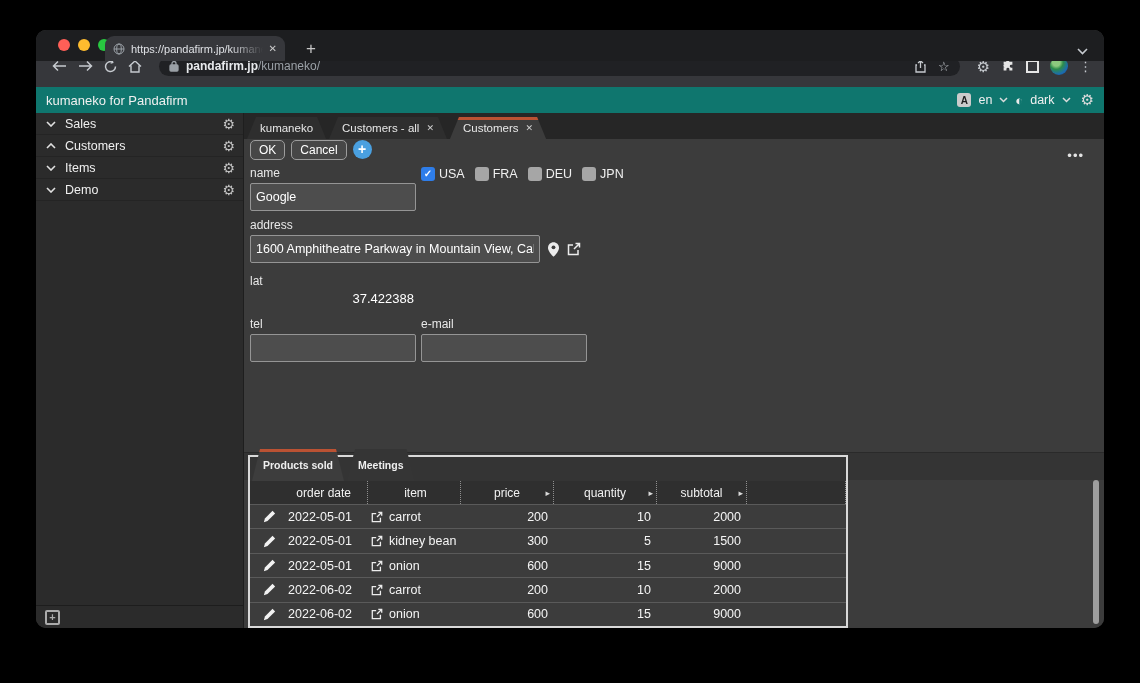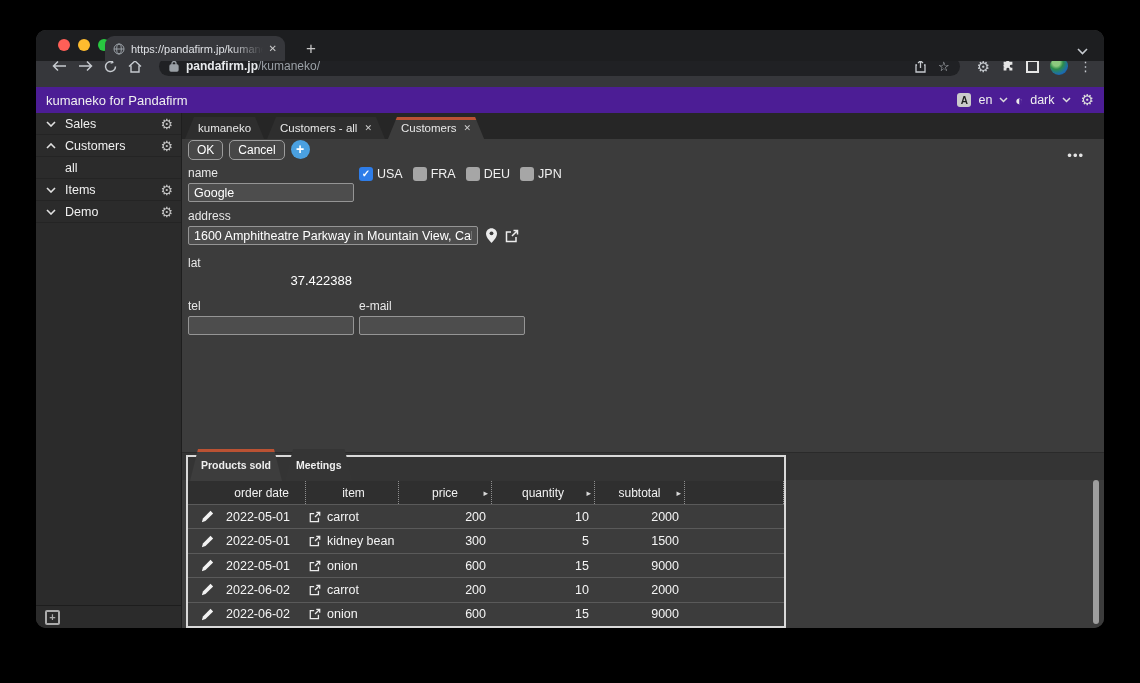--- a/index.html
+++ b/index.html
@@ -31,30 +31,30 @@
   .url{font-size:12px;color:#e8eaed;white-space:nowrap;font-weight:bold;}
   .url .path{color:#9aa0a6;font-weight:normal;}
   .pill-right{margin-left:auto;display:flex;align-items:center;gap:12px;}
   .star{color:#c6cacf;font-size:13px;}
   .gear-glyph{color:#c6cacf;font-size:15px;line-height:1;}
   .profile-square{width:13px;height:13px;border:2px solid #e6e6e6;background:#36373b;}
   .globe-avatar{width:18px;height:18px;border-radius:50%;background:radial-gradient(circle at 35% 30%,#8cc97e 0 22%,#2c8c4a 40%,#1c6bb0 70%,#123c77 100%);}
   .kebab{color:#c6cacf;font-size:13px;}
 
   
-  .appheader{height:26px;background:#4c1d95;display:flex;align-items:center;padding:0 10px;flex:0 0 auto;color:#f0f0f0;}
+  .appheader{height:26px;background:#0f766e;display:flex;align-items:center;padding:0 10px;flex:0 0 auto;color:#f0f0f0;}
   .apptitle{font-size:13px;}
   .hdr-right{margin-left:auto;display:flex;align-items:center;gap:7px;font-size:12.5px;}
   .translate-box{width:14px;height:14px;border-radius:3px;background:#cbcbcb;color:#1e1e1e;font-size:10px;font-weight:bold;display:flex;align-items:center;justify-content:center;}
   .contrast{font-size:13px;color:#eaeaea;}
   .hdr-gear{font-size:15px;color:#dcdcdc;margin-left:3px;}
 
   
   .main{flex:1;display:flex;min-height:0;}
-  .sidebar{width:146px;flex:0 0 auto;background:#2b2b2b;position:relative;border-right:1px solid #1e1e1e;}
+  .sidebar{width:208px;flex:0 0 auto;background:#2b2b2b;position:relative;border-right:1px solid #1e1e1e;}
   .sb-item{height:22px;display:flex;align-items:center;padding:0 8px 0 10px;gap:8px;border-bottom:1px solid #242424;color:#f0f0f0;font-size:12.5px;}
   .sb-item.child{border-bottom:1px solid #242424;}
   .chev{width:11px;display:flex;align-items:center;}
   .chev svg{display:block;}
   .chev.up svg{transform:rotate(180deg);}
   .sb-gear{margin-left:auto;color:#c2c2c2;font-size:14px;line-height:1;}
   .sb-bottom{position:absolute;left:0;right:0;bottom:0;height:23px;border-top:1px solid #1d1d1d;display:flex;align-items:center;padding-left:9px;}
   .addpanel{width:15px;height:15px;border:2px solid #ababab;border-radius:2px;color:#ababab;font-size:11px;font-weight:bold;display:flex;align-items:center;justify-content:center;line-height:1;}
 
   .content{flex:1;display:flex;flex-direction:column;background:#3c3c3c;position:relative;min-width:0;}
@@ -69,21 +69,21 @@
   
   .form{flex:0 0 313px;position:relative;padding:0 0 0 6px;}
   .btnrow{display:flex;align-items:center;gap:6px;height:21px;margin-bottom:4px;}
   .btn{height:20px;padding:0 8px;background:#474747;border:1px solid #9c9c9c;border-radius:5px;color:#fff;font-size:12px;font-family:inherit;}
   .addbtn{width:19px;height:19px;border-radius:50%;background:var(--blue);border:none;color:#fff;font-size:14px;font-weight:bold;line-height:1;display:flex;align-items:center;justify-content:center;padding-bottom:1px;font-family:inherit;}
   .formdots{position:absolute;right:20px;top:9px;color:#e3e3e3;font-size:13px;letter-spacing:1px;}
   .frow{display:grid;grid-template-columns:166px 166px;column-gap:5px;margin-bottom:8px;}
   .frow.wide2{grid-template-columns:166px auto;}
   .fgroup{min-width:0;}
   .flabel{font-size:12px;color:#e8e8e8;margin:3px 0 4px;line-height:12px;}
-  .finput{display:block;height:19px;width:166px;background:#4d4d4d;border:1px solid #959595;border-radius:2px;color:#fff;font-size:12.5px;padding:0 5px;font-family:inherit;}
+  .finput{display:block;height:28px;width:166px;background:#4d4d4d;border:1px solid #959595;border-radius:2px;color:#fff;font-size:12.5px;padding:0 5px;font-family:inherit;}
   .finput.addr{width:290px;}
   .addr-row{display:flex;align-items:center;gap:8px;}
   .fvalue{width:166px;text-align:right;font-size:13px;color:#fff;padding-right:2px;height:16px;}
   .checks{display:flex;align-items:center;gap:10px;height:19px;font-size:12.5px;color:#f0f0f0;}
   .chk{display:flex;align-items:center;gap:4px;}
   .cbox{width:14px;height:14px;border-radius:3px;background:#a6a6a6;display:flex;align-items:center;justify-content:center;}
   .chk.checked .cbox{background:var(--chkblue);}
   .tick{display:none;color:#fff;font-size:10px;font-weight:bold;line-height:1;}
   .chk.checked .tick{display:block;}
   .mb10{margin-bottom:9px;}
@@ -221,29 +221,20 @@
     <span class="sb-gear">⚙</span>
   </div>
             <div class="sb-item">
     <span class="chev up">
       <svg width="10" height="6" viewBox="0 0 10 6" fill="none" stroke="#e0e0e0" stroke-width="1.6">
                   <path d="M1 1 L5 5 L9 1"></path>
                 </svg>
     </span>
     <span class="sb-label">Customers</span>
     <span class="sb-gear">⚙</span>
-  </div>
-            <div class="sb-item child">
-    <span class="chev" style="visibility: hidden;">
-      <svg width="10" height="6" viewBox="0 0 10 6" fill="none" stroke="#e0e0e0" stroke-width="1.6">
-                  <path d="M1 1 L5 5 L9 1"></path>
-                </svg>
-    </span>
-    <span class="sb-label">all</span>
-
   </div>
             <div class="sb-item">
     <span class="chev">
       <svg width="10" height="6" viewBox="0 0 10 6" fill="none" stroke="#e0e0e0" stroke-width="1.6">
                   <path d="M1 1 L5 5 L9 1"></path>
                 </svg>
     </span>
     <span class="sb-label">Items</span>
     <span class="sb-gear">⚙</span>
   </div>

